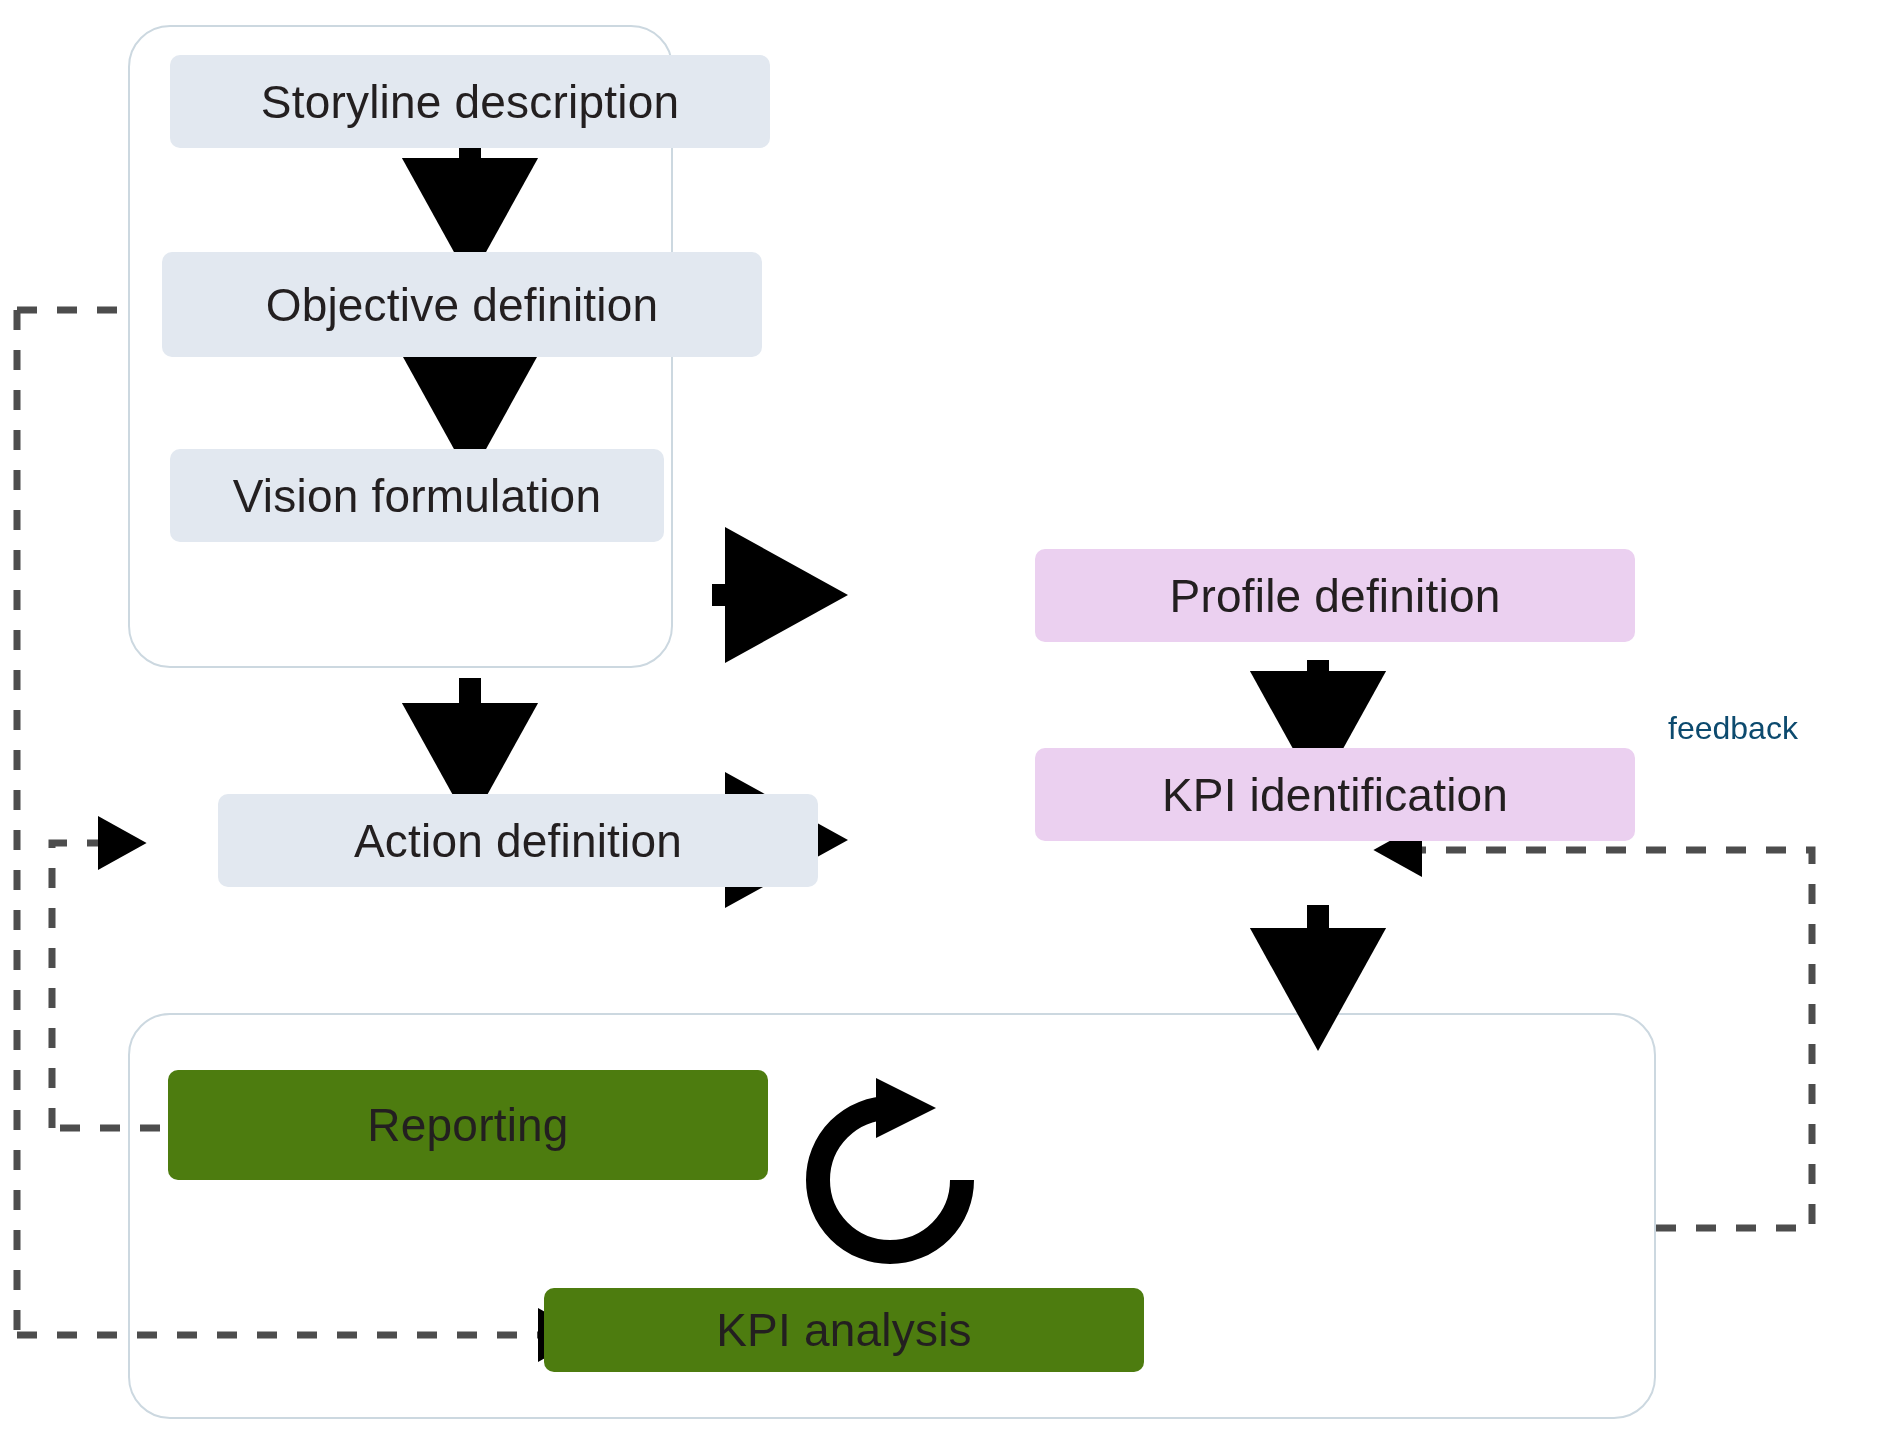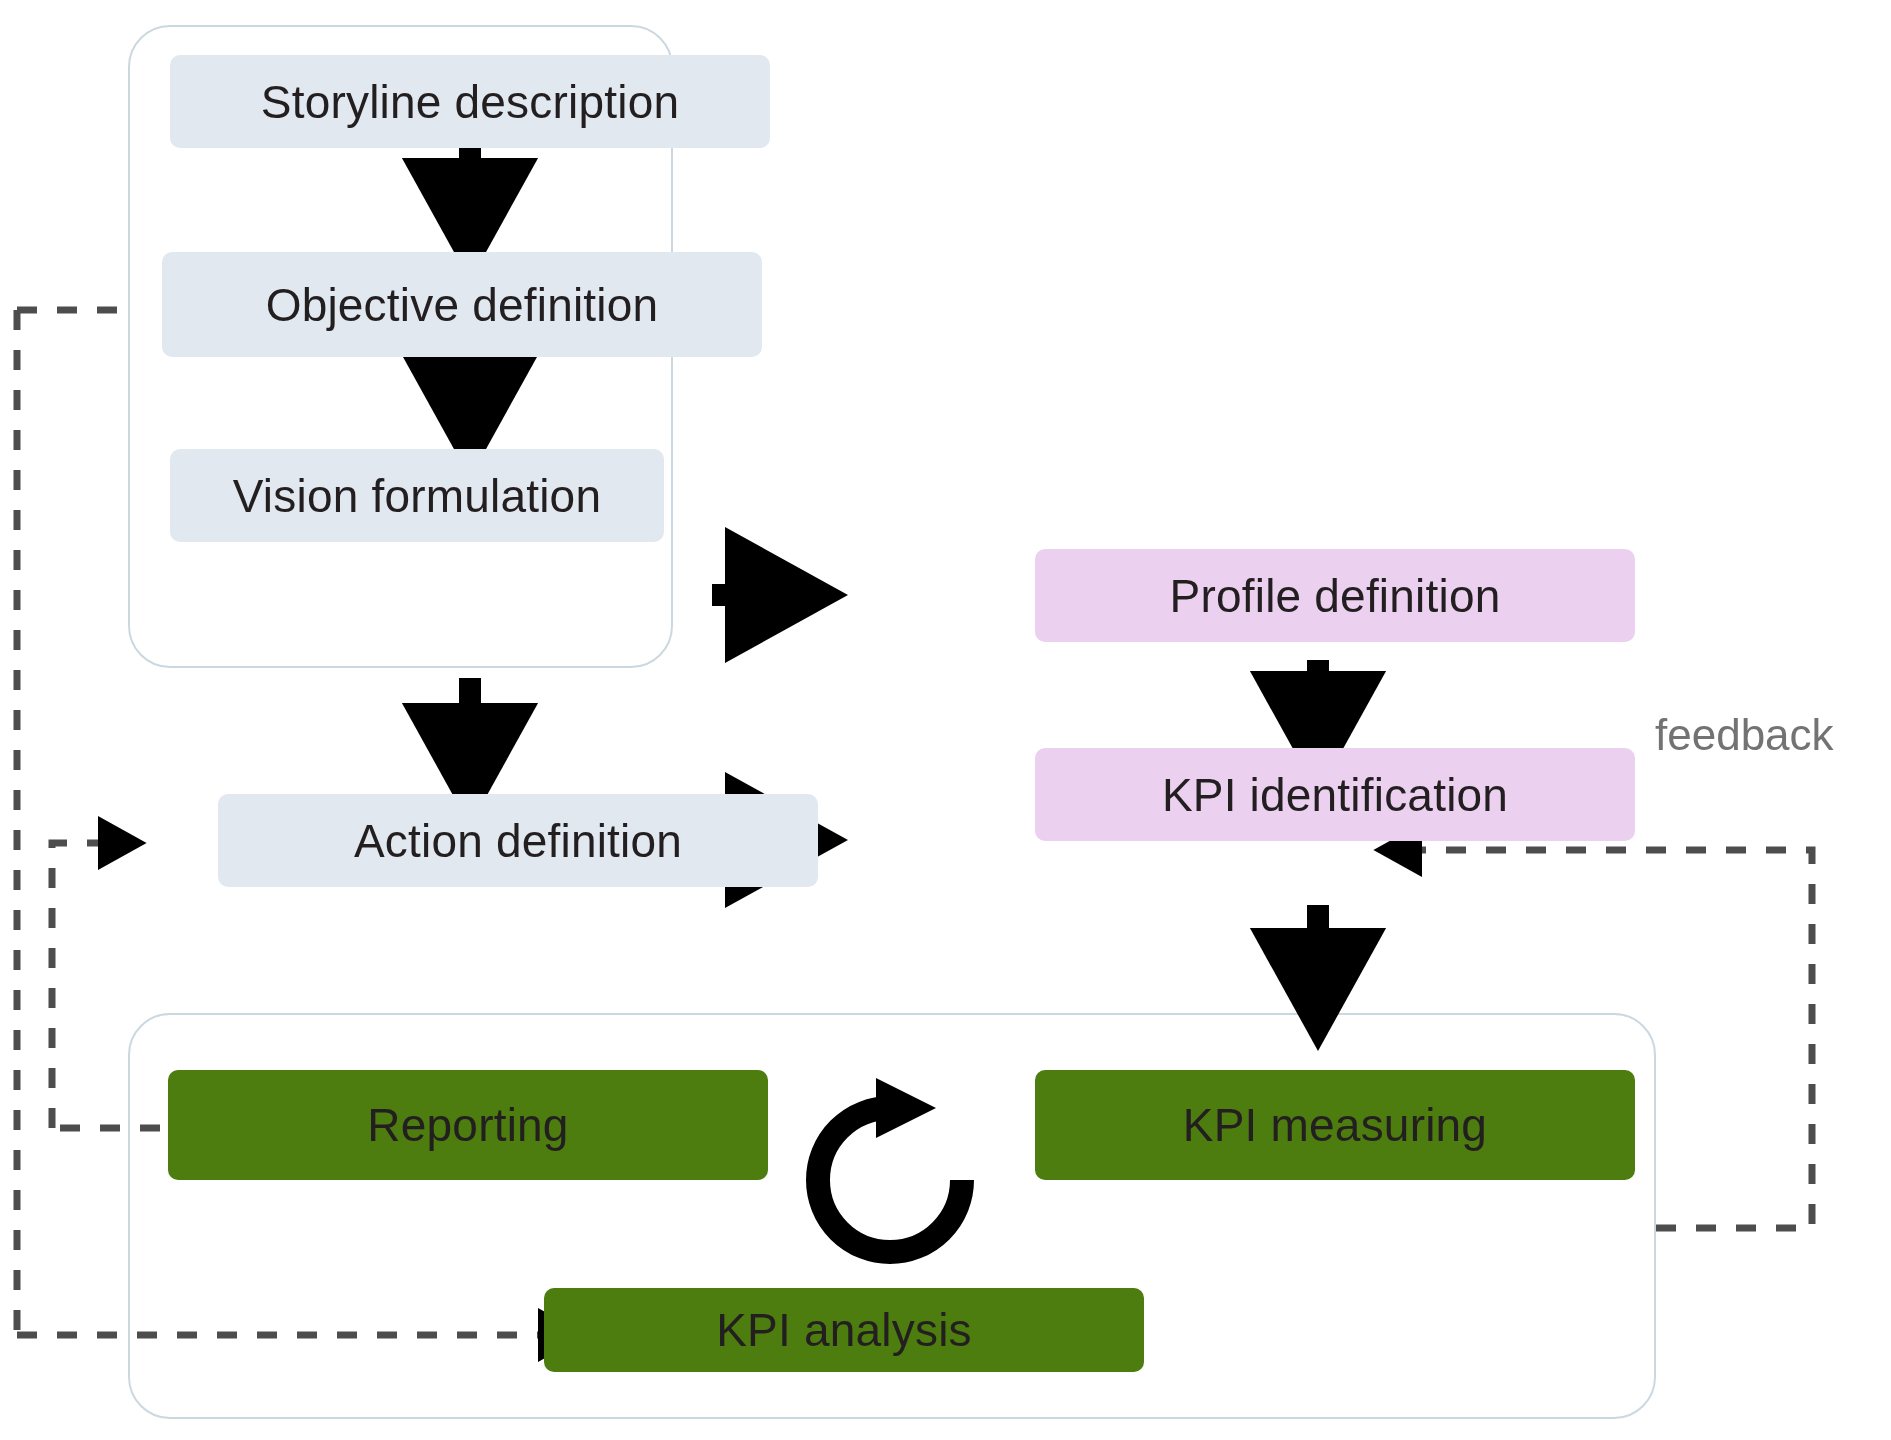--- a/index.html
+++ b/index.html
@@ -41,23 +41,24 @@
     color: #231f20;
     letter-spacing: 0.2px;
     white-space: nowrap;
   }
   .node.blue   { background: #e2e8f0; }
   .node.purple { background: #ebd0f0; }
   .node.green  { background: #4d7c0f; }
 
   .edge-label {
     position: absolute;
-    font-size: 44px;
-    color: #737373;
+    font-size: 32px;
+    color: #0c4a6e;
     white-space: nowrap;
+    margin-left: 13px;
   }
   .cycle-icon {
     position: absolute;
   }
 </style>
 </head>
 <body>
 
 <div id="canvas">
 
@@ -148,23 +149,20 @@
   </div>
 
   <div class="node purple" style="left:1035px; top:748px; width:600px; height:93px;">
     <span>KPI identification</span>
   </div>
 
   <div class="node green" style="left:168px; top:1070px; width:600px; height:110px;">
     <span>Reporting</span>
   </div>
 
-  <div class="node green" style="left:1035px; top:1070px; width:600px; height:110px;">
-    <span>KPI measuring</span>
-  </div>
 
   <div class="node green" style="left:544px; top:1288px; width:600px; height:84px;">
     <span>KPI analysis</span>
   </div>
 
   <div class="edge-label" style="left:1655px; top:710px;">feedback</div>
 
 </div>
 
 </body></html>

